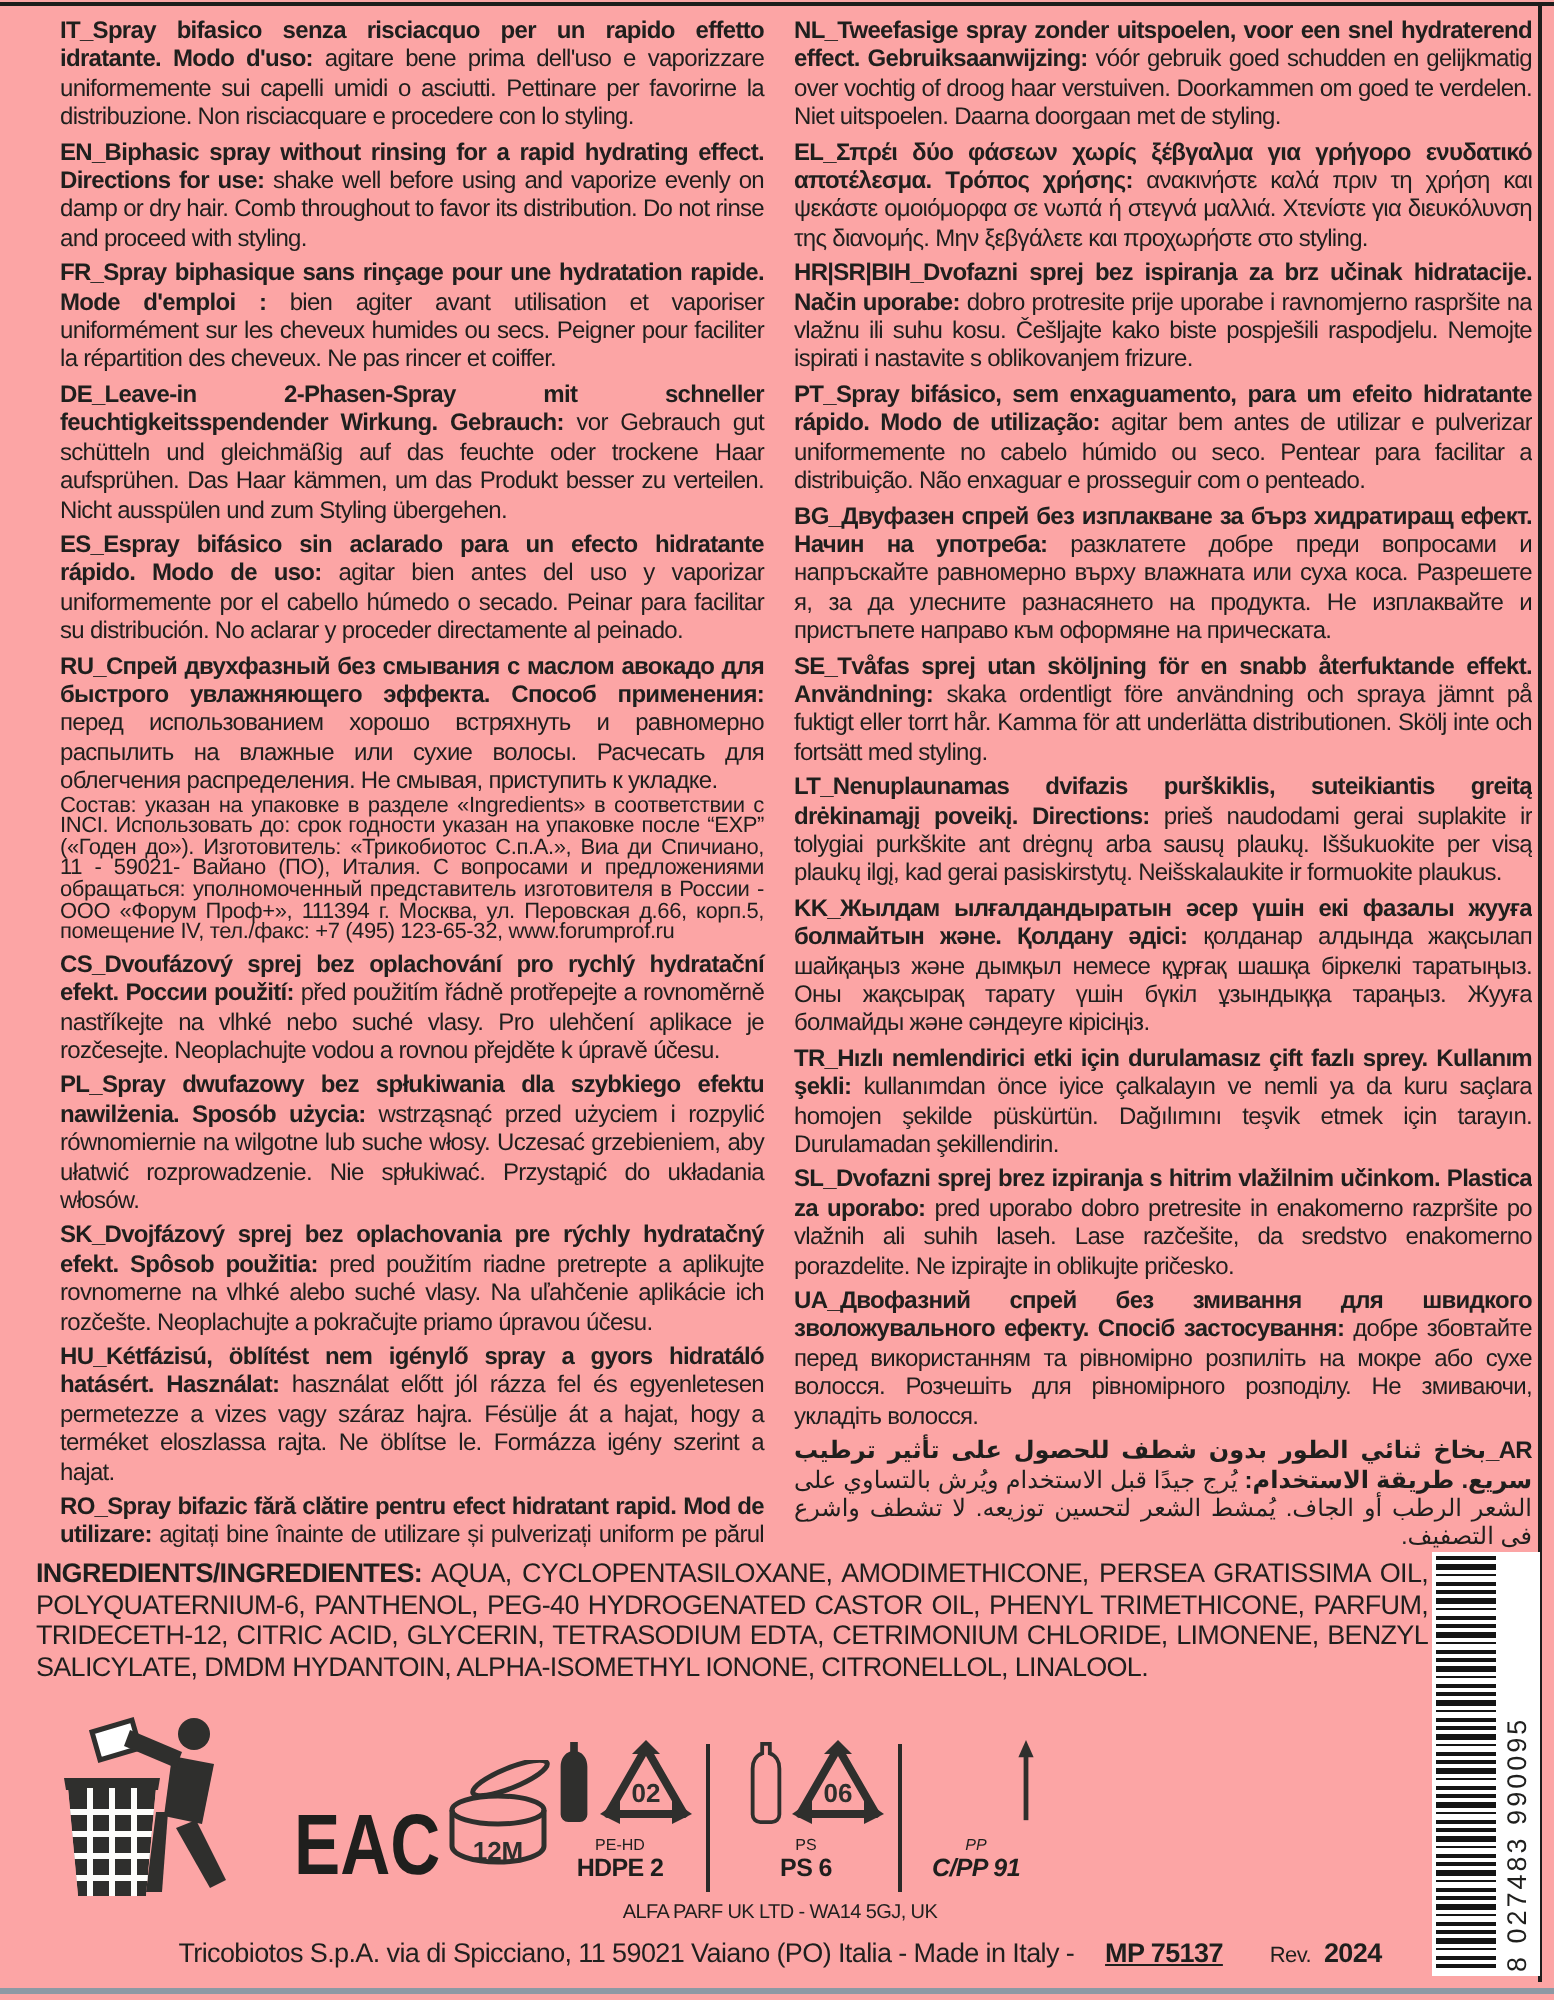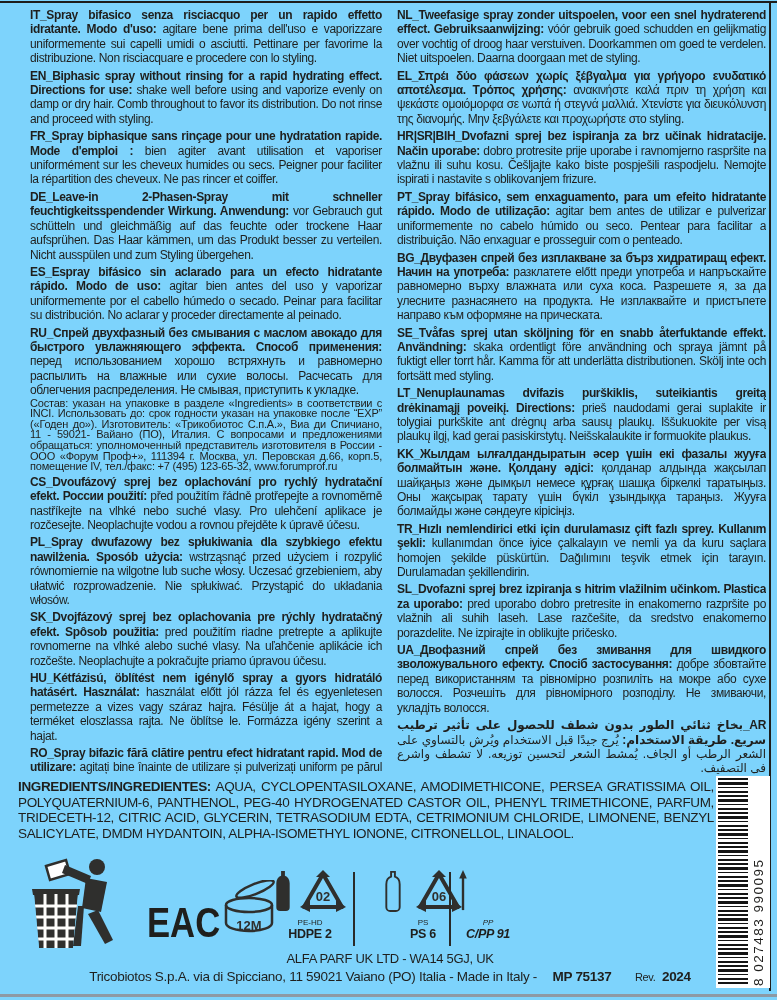--- a/index.html
+++ b/index.html
@@ -1,17 +1,17 @@
 <!DOCTYPE html>
 <html><head>
 <meta charset="utf-8">
 <title>Label</title>
 <style>
   html,body{margin:0;padding:0;background:#e9e9e9;}
-  .label-page{position:relative;width:777px;height:1000px;background:#7dd3fc;
+  .label-page{position:relative;width:777px;height:1000px;background:#fca5a5;
     font-family:"Liberation Sans","DejaVu Sans",sans-serif;color:#1f1f1d;overflow:hidden;}
 
   .rule-top{position:absolute;top:1px;left:0;width:777px;height:2px;background:#1d1d1b;}
   .rule-right{position:absolute;top:1px;right:6px;width:2px;height:990px;background:#1d1d1b;}
   .rule-bottom{position:absolute;bottom:3px;left:0;width:777px;height:3px;background:#8d99a4;}
 
   .columns{position:absolute;top:8px;left:30px;width:736px;height:766px;display:flex;gap:15px;overflow:hidden;}
   .col-left{width:352px;flex:none;}
   .col-right{flex:1;min-width:0;}
   .sec{margin:0 0 3px;text-align:justify;font-size:12px;line-height:14.4px;letter-spacing:-0.35px;}
@@ -22,34 +22,34 @@
   .ingredients{position:absolute;top:779px;left:18px;width:696px;font-size:13.5px;line-height:15.6px;
     letter-spacing:-0.35px;text-align:justify;}
   .ing-label{font-weight:700;}
 
   .footer-art{position:absolute;top:856px;left:0;width:777px;height:96px;}
   .tidy-man{position:absolute;left:28px;top:0px;}
   .eac{position:absolute;left:147px;top:42px;font-size:33px;font-weight:700;letter-spacing:0px;
     transform:scale(1.05,1.3);transform-origin:left top;}
   .pao{position:absolute;left:216px;top:24px;}
   .rg{position:absolute;top:14px;text-align:center;}
-  .rg1{left:274px;width:72px;} .rg2{left:384px;width:78px;} .rg3{left:456px;width:64px;font-style:italic;}
-  .rg-icons{display:flex;align-items:flex-start;justify-content:space-between;gap:4px;height:48px;}
+  .rg1{left:274px;width:72px;} .rg2{left:364px;width:78px;} .rg3{left:456px;width:64px;font-style:italic;}
+  .rg-icons{display:flex;align-items:flex-start;justify-content:flex-end;gap:4px;height:48px;}
   .rg-mat{font-size:8px;line-height:9px;letter-spacing:0;}
   .rg-code{font-size:12.5px;line-height:14px;font-weight:700;letter-spacing:-0.3px;}
   .rg-div{position:absolute;top:16px;width:2px;height:74px;background:#2a2a28;}
   .div1{left:353px;} .div2{left:449px;}
   .plastica{position:absolute;left:505px;top:10px;width:215px;text-align:center;}
   .plastica-title{font-size:24px;font-weight:700;letter-spacing:-0.5px;margin-bottom:9px;}
   .plastica-line{font-size:11.5px;line-height:13.5px;letter-spacing:-0.3px;}
 
   .addr{position:absolute;left:40px;width:700px;text-align:center;letter-spacing:-0.3px;}
-  .addr1{top:951px;font-size:13px;}
+  .addr1{top:951px;font-size:10px;}
   .addr2{top:969px;font-size:13.5px;}
-  .addr2 .mp{font-weight:700;margin-left:12px;}
+  .addr2 .mp{font-weight:700;margin-left:12px;text-decoration:underline;}
   .addr2 .rev{font-size:11px;margin-left:4px;padding-left:16px;}
   .addr2 .year{font-weight:700;margin-left:3px;}
 
   .barcode{position:absolute;left:716px;top:776px;width:54px;height:212px;background:#fff;}
   .bc-bars{position:absolute;left:2px;top:2px;width:30px;height:208px;
     background:repeating-linear-gradient(to bottom,
       #141414 0 2px, #fff 2px 4px,
       #141414 4px 7px, #fff 7px 9px,
       #141414 9px 10px, #fff 10px 13px,
       #141414 13px 15px, #fff 15px 17px);}
@@ -65,35 +65,35 @@
 <div class="label-page">
   <div class="rule-top"></div>
   <div class="rule-right"></div>
   <div class="rule-bottom"></div>
 
   <div class="columns">
     <div class="col col-left" id="col-left">
         <p class="sec"><b class="lead">IT_Spray bifasico senza risciacquo per un rapido effetto idratante. </b><b class="lead">Modo d'uso: </b><span>agitare bene prima dell'uso e vaporizzare uniformemente sui capelli umidi o asciutti. Pettinare per favorirne la distribuzione. Non risciacquare e procedere con lo styling.</span></p>
         <p class="sec"><b class="lead">EN_Biphasic spray without rinsing for a rapid hydrating effect. </b><b class="lead">Directions for use: </b><span>shake well before using and vaporize evenly on damp or dry hair. Comb throughout to favor its distribution. Do not rinse and proceed with styling.</span></p>
         <p class="sec"><b class="lead">FR_Spray biphasique sans rinçage pour une hydratation rapide. </b><b class="lead">Mode d'emploi : </b><span>bien agiter avant utilisation et vaporiser uniformément sur les cheveux humides ou secs. Peigner pour faciliter la répartition des cheveux. Ne pas rincer et coiffer.</span></p>
-        <p class="sec"><b class="lead">DE_Leave-in 2-Phasen-Spray mit schneller feuchtigkeitsspendender Wirkung. </b><b class="lead">Anwendung: </b><span>vor Gebrauch gut schütteln und gleichmäßig auf das feuchte oder trockene Haar aufsprühen. Das Haar kämmen, um das Produkt besser zu verteilen. Nicht ausspülen und zum Styling übergehen.</span></p>
+        <p class="sec"><b class="lead">DE_Leave-in 2-Phasen-Spray mit schneller feuchtigkeitsspendender Wirkung. </b><b class="lead">Gebrauch: </b><span>vor Gebrauch gut schütteln und gleichmäßig auf das feuchte oder trockene Haar aufsprühen. Das Haar kämmen, um das Produkt besser zu verteilen. Nicht ausspülen und zum Styling übergehen.</span></p>
         <p class="sec"><b class="lead">ES_Espray bifásico sin aclarado para un efecto hidratante rápido. </b><b class="lead">Modo de uso: </b><span>agitar bien antes del uso y vaporizar uniformemente por el cabello húmedo o secado. Peinar para facilitar su distribución. No aclarar y proceder directamente al peinado.</span></p>
         <p class="sec"><b class="lead">RU_Спрей двухфазный без смывания с маслом авокадо для быстрого увлажняющего эффекта. </b><b class="lead">Способ применения: </b><span>перед использованием хорошо встряхнуть и равномерно распылить на влажные или сухие волосы. Расчесать для облегчения распределения. Не смывая, приступить к укладке.</span><span class="note">Состав: указан на упаковке в разделе «Ingredients» в соответствии с INCI. Использовать до: срок годности указан на упаковке после “EXP” («Годен до»). Изготовитель: «Трикобиотос С.п.А.», Виа ди Спичиано, 11 - 59021- Вайано (ПО), Италия. С вопросами и предложениями обращаться: уполномоченный представитель изготовителя в России - ООО «Форум Проф+», 111394 г. Москва, ул. Перовская д.66, корп.5, помещение IV, тел./факс: +7 (495) 123-65-32, www.forumprof.ru</span></p>
         <p class="sec"><b class="lead">CS_Dvoufázový sprej bez oplachování pro rychlý hydratační efekt. </b><b class="lead">России použití: </b><span>před použitím řádně protřepejte a rovnoměrně nastříkejte na vlhké nebo suché vlasy. Pro ulehčení aplikace je rozčesejte. Neoplachujte vodou a rovnou přejděte k úpravě účesu.</span></p>
         <p class="sec"><b class="lead">PL_Spray dwufazowy bez spłukiwania dla szybkiego efektu nawilżenia. </b><b class="lead">Sposób użycia: </b><span>wstrząsnąć przed użyciem i rozpylić równomiernie na wilgotne lub suche włosy. Uczesać grzebieniem, aby ułatwić rozprowadzenie. Nie spłukiwać. Przystąpić do układania włosów.</span></p>
         <p class="sec"><b class="lead">SK_Dvojfázový sprej bez oplachovania pre rýchly hydratačný efekt. </b><b class="lead">Spôsob použitia: </b><span>pred použitím riadne pretrepte a aplikujte rovnomerne na vlhké alebo suché vlasy. Na uľahčenie aplikácie ich rozčešte. Neoplachujte a pokračujte priamo úpravou účesu.</span></p>
         <p class="sec"><b class="lead">HU_Kétfázisú, öblítést nem igénylő spray a gyors hidratáló hatásért. </b><b class="lead">Használat: </b><span>használat előtt jól rázza fel és egyenletesen permetezze a vizes vagy száraz hajra. Fésülje át a hajat, hogy a terméket eloszlassa rajta. Ne öblítse le. Formázza igény szerint a hajat.</span></p>
         <p class="sec"><b class="lead">RO_Spray bifazic fără clătire pentru efect hidratant rapid. </b><b class="lead">Mod de utilizare: </b><span>agitați bine înainte de utilizare și pulverizați uniform pe părul umed sau uscat. Pieptănați pentru a favoriza distribuția. Nu clătiți și treceți la coafare.</span></p>
       </div>
     <div class="col col-right" id="col-right">
         <p class="sec"><b class="lead">NL_Tweefasige spray zonder uitspoelen, voor een snel hydraterend effect. </b><b class="lead">Gebruiksaanwijzing: </b><span>vóór gebruik goed schudden en gelijkmatig over vochtig of droog haar verstuiven. Doorkammen om goed te verdelen. Niet uitspoelen. Daarna doorgaan met de styling.</span></p>
         <p class="sec"><b class="lead">EL_Σπρέι δύο φάσεων χωρίς ξέβγαλμα για γρήγορο ενυδατικό αποτέλεσμα. </b><b class="lead">Τρόπος χρήσης: </b><span>ανακινήστε καλά πριν τη χρήση και ψεκάστε ομοιόμορφα σε νωπά ή στεγνά μαλλιά. Χτενίστε για διευκόλυνση της διανομής. Μην ξεβγάλετε και προχωρήστε στο styling.</span></p>
         <p class="sec"><b class="lead">HR|SR|BIH_Dvofazni sprej bez ispiranja za brz učinak hidratacije. </b><b class="lead">Način uporabe: </b><span>dobro protresite prije uporabe i ravnomjerno raspršite na vlažnu ili suhu kosu. Češljajte kako biste pospješili raspodjelu. Nemojte ispirati i nastavite s oblikovanjem frizure.</span></p>
         <p class="sec"><b class="lead">PT_Spray bifásico, sem enxaguamento, para um efeito hidratante rápido. </b><b class="lead">Modo de utilização: </b><span>agitar bem antes de utilizar e pulverizar uniformemente no cabelo húmido ou seco. Pentear para facilitar a distribuição. Não enxaguar e prosseguir com o penteado.</span></p>
-        <p class="sec"><b class="lead">BG_Двуфазен спрей без изплакване за бърз хидратиращ ефект. </b><b class="lead">Начин на употреба: </b><span>разклатете előtt преди употреба и напръскайте равномерно върху влажната или суха коса. Разрешете я, за да улесните разнасянето на продукта. Не изплаквайте и пристъпете направо към оформяне на прическата.</span></p>
+        <p class="sec"><b class="lead">BG_Двуфазен спрей без изплакване за бърз хидратиращ ефект. </b><b class="lead">Начин на употреба: </b><span>разклатете добре преди вопросами и напръскайте равномерно върху влажната или суха коса. Разрешете я, за да улесните разнасянето на продукта. Не изплаквайте и пристъпете направо към оформяне на прическата.</span></p>
         <p class="sec"><b class="lead">SE_Tvåfas sprej utan sköljning för en snabb återfuktande effekt. </b><b class="lead">Användning: </b><span>skaka ordentligt före användning och spraya jämnt på fuktigt eller torrt hår. Kamma för att underlätta distributionen. Skölj inte och fortsätt med styling.</span></p>
         <p class="sec"><b class="lead">LT_Nenuplaunamas dvifazis purškiklis, suteikiantis greitą drėkinamąjį poveikį. </b><b class="lead">Directions: </b><span>prieš naudodami gerai suplakite ir tolygiai purkškite ant drėgnų arba sausų plaukų. Iššukuokite per visą plaukų ilgį, kad gerai pasiskirstytų. Neišskalaukite ir formuokite plaukus.</span></p>
         <p class="sec"><b class="lead">KK_Жылдам ылғалдандыратын әсер үшін екі фазалы жууға болмайтын және. </b><b class="lead">Қолдану әдісі: </b><span>қолданар алдында жақсылап шайқаңыз және дымқыл немесе құрғақ шашқа біркелкі таратыңыз. Оны жақсырақ тарату үшін бүкіл ұзындыққа тараңыз. Жууға болмайды және сәндеуге кірісіңіз.</span></p>
         <p class="sec"><b class="lead">TR_Hızlı nemlendirici etki için durulamasız çift fazlı sprey. </b><b class="lead">Kullanım şekli: </b><span>kullanımdan önce iyice çalkalayın ve nemli ya da kuru saçlara homojen şekilde püskürtün. Dağılımını teşvik etmek için tarayın. Durulamadan şekillendirin.</span></p>
         <p class="sec"><b class="lead">SL_Dvofazni sprej brez izpiranja s hitrim vlažilnim učinkom. </b><b class="lead">Plastica za uporabo: </b><span>pred uporabo dobro pretresite in enakomerno razpršite po vlažnih ali suhih laseh. Lase razčešite, da sredstvo enakomerno porazdelite. Ne izpirajte in oblikujte pričesko.</span></p>
         <p class="sec"><b class="lead">UA_Двофазний спрей без змивання для швидкого зволожувального ефекту. </b><b class="lead">Спосіб застосування: </b><span>добре збовтайте перед використанням та рівномірно розпиліть на мокре або сухе волосся. Розчешіть для рівномірного розподілу. Не змиваючи, укладіть волосся.</span></p>
         <p class="sec rtl" dir="rtl"><b class="lead">AR_بخاخ ثنائي الطور بدون شطف للحصول على تأثير ترطيب سريع. </b><b class="lead">طريقة الاستخدام: </b><span>يُرج جيدًا قبل الاستخدام ويُرش بالتساوي على الشعر الرطب أو الجاف. يُمشط الشعر لتحسين توزيعه. لا تشطف واشرع في التصفيف.</span></p>
       </div>
   </div>
 

